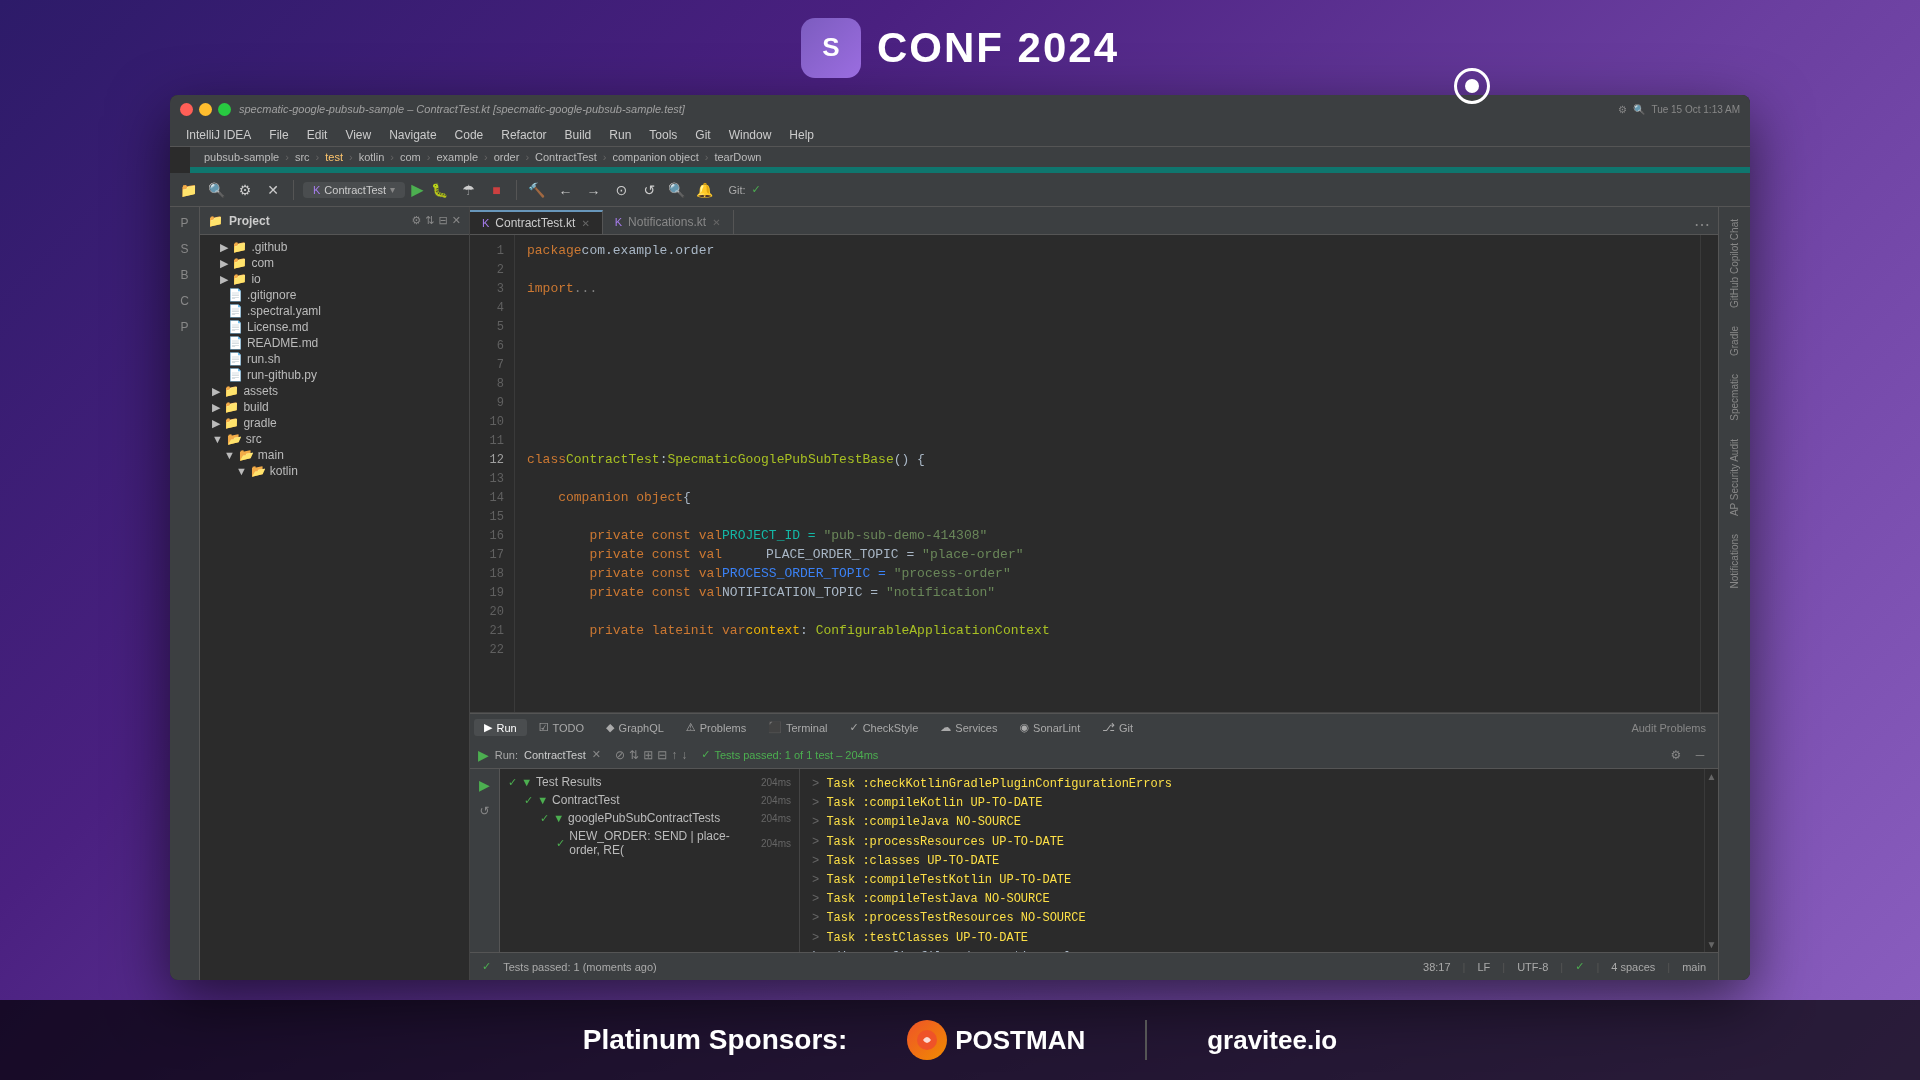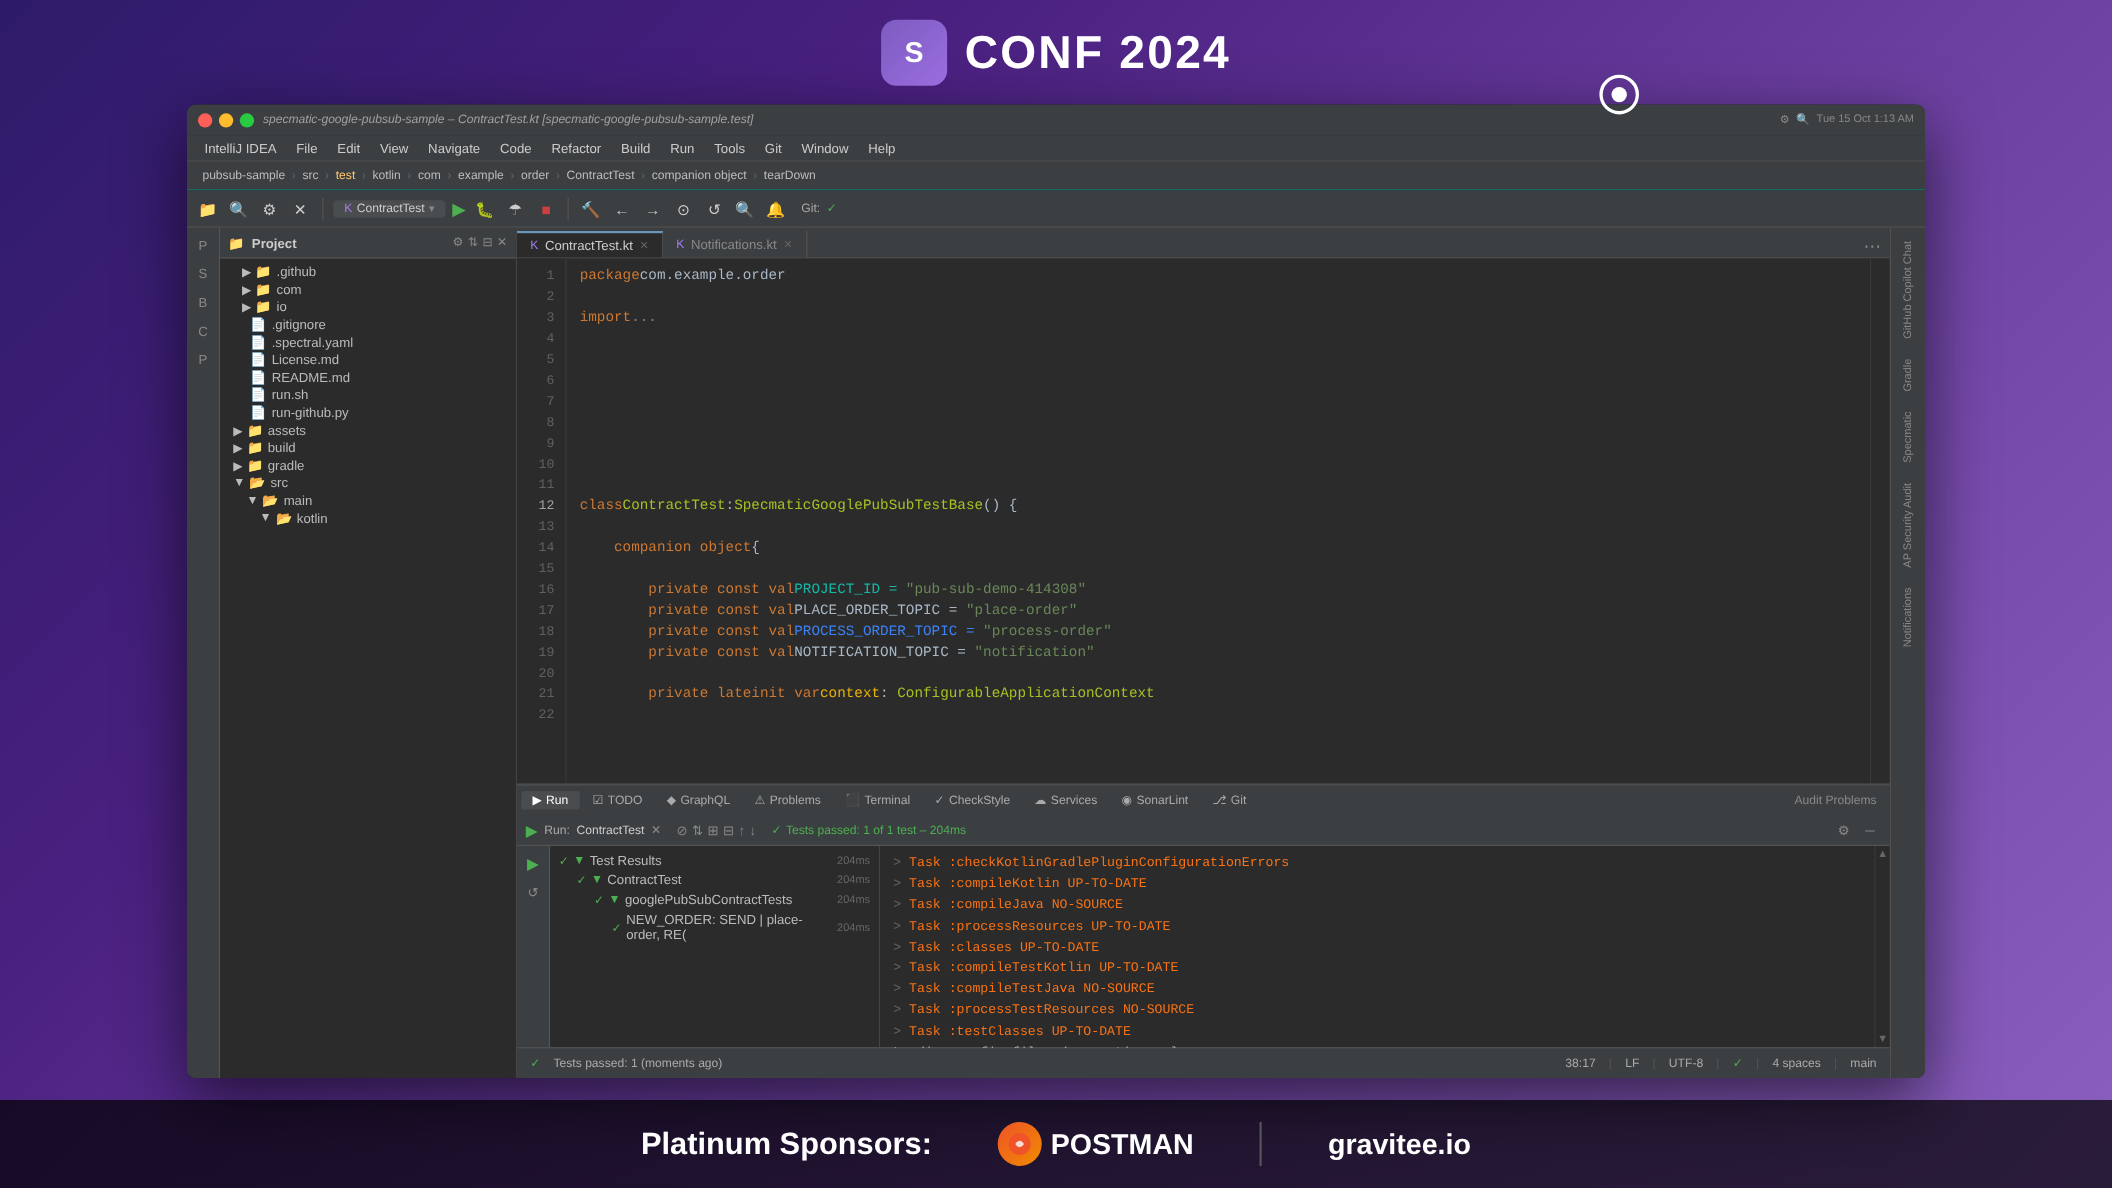--- a/index.html
+++ b/index.html
@@ -133,24 +133,25 @@
     }
 
     
     .nav-bar {
       background: #3c3f41;
       height: 26px;
       display: flex;
       align-items: center;
       padding: 0 8px;
       gap: 0;
-      border-bottom: 1px solid #0f766e;
+      border-bottom: 6px solid #0f766e;
       flex-shrink: 0;
       font-size: 11px;
       color: #aaa;
+      margin-left: 20px;
     }
     .nav-item {
       padding: 2px 6px;
       cursor: pointer;
       color: #bbb;
     }
     .nav-item.active { color: #ffc66d; }
     .nav-sep { color: #666; }
 
     
@@ -442,21 +443,21 @@
     .console-output {
       flex: 1;
       overflow-y: auto;
       padding: 6px 12px;
       font-family: 'Courier New', monospace;
       font-size: 12px;
       color: #a9b7c6;
       line-height: 1.6;
     }
     .console-line { white-space: pre; }
-    .console-task { color: #f97316; }
+    .console-task { color: #fde047; }
     .console-arrow { color: #666; }
 
     
     .status-bar {
       background: #3c3f41;
       height: 28px;
       display: flex;
       align-items: center;
       padding: 0 12px;
       gap: 12px;
@@ -798,21 +799,21 @@
           <div class="code-line"> </div>
           <div class="code-line"> </div>
           <div class="code-line"> </div>
           <div class="code-line"> </div>
           <div class="code-line"> </div>
           <div class="code-line"><span class="kw">class</span> <span class="cls">ContractTest</span> <span style="color:#a9b7c6;">:</span> <span class="cls">SpecmaticGooglePubSubTestBase</span><span style="color:#a9b7c6;">() {</span></div>
           <div class="code-line"> </div>
           <div class="code-line"><span style="color:#a9b7c6;">    </span><span class="kw">companion object</span> <span style="color:#a9b7c6;">{</span></div>
           <div class="code-line"> </div>
           <div class="code-line"><span style="color:#a9b7c6;">        </span><span class="kw">private const val</span> <span style="color:#14b8a6;">PROJECT_ID = </span><span class="str">"pub-sub-demo-414308"</span></div>
-          <div class="code-line"><span style="color:#a9b7c6;">        </span><span class="kw">private const val</span> <span style="color:#a9b7c6;">PLACE_ORDER_TOPIC = </span><span class="str">"place-order"</span></div>
+          <div class="code-line"><span style="color:#a9b7c6;">        </span><span class="kw">private const val</span> <span style="color:#a9b7c6;margin-left:44px;">PLACE_ORDER_TOPIC = </span><span class="str">"place-order"</span></div>
           <div class="code-line"><span style="color:#a9b7c6;">        </span><span class="kw">private const val</span> <span style="color:#3b82f6;">PROCESS_ORDER_TOPIC = </span><span class="str">"process-order"</span></div>
           <div class="code-line"><span style="color:#a9b7c6;">        </span><span class="kw">private const val</span> <span style="color:#a9b7c6;">NOTIFICATION_TOPIC = </span><span class="str">"notification"</span></div>
           <div class="code-line"> </div>
           <div class="code-line"><span style="color:#a9b7c6;">        </span><span class="kw">private lateinit var</span> <span class="var-name">context</span><span style="color:#a9b7c6;">: </span><span class="cls">ConfigurableApplicationContext</span></div>
           <div class="code-line"> </div>
         </div>
         <div class="right-gutter"></div>
       </div>
 
       <div class="run-panel">

